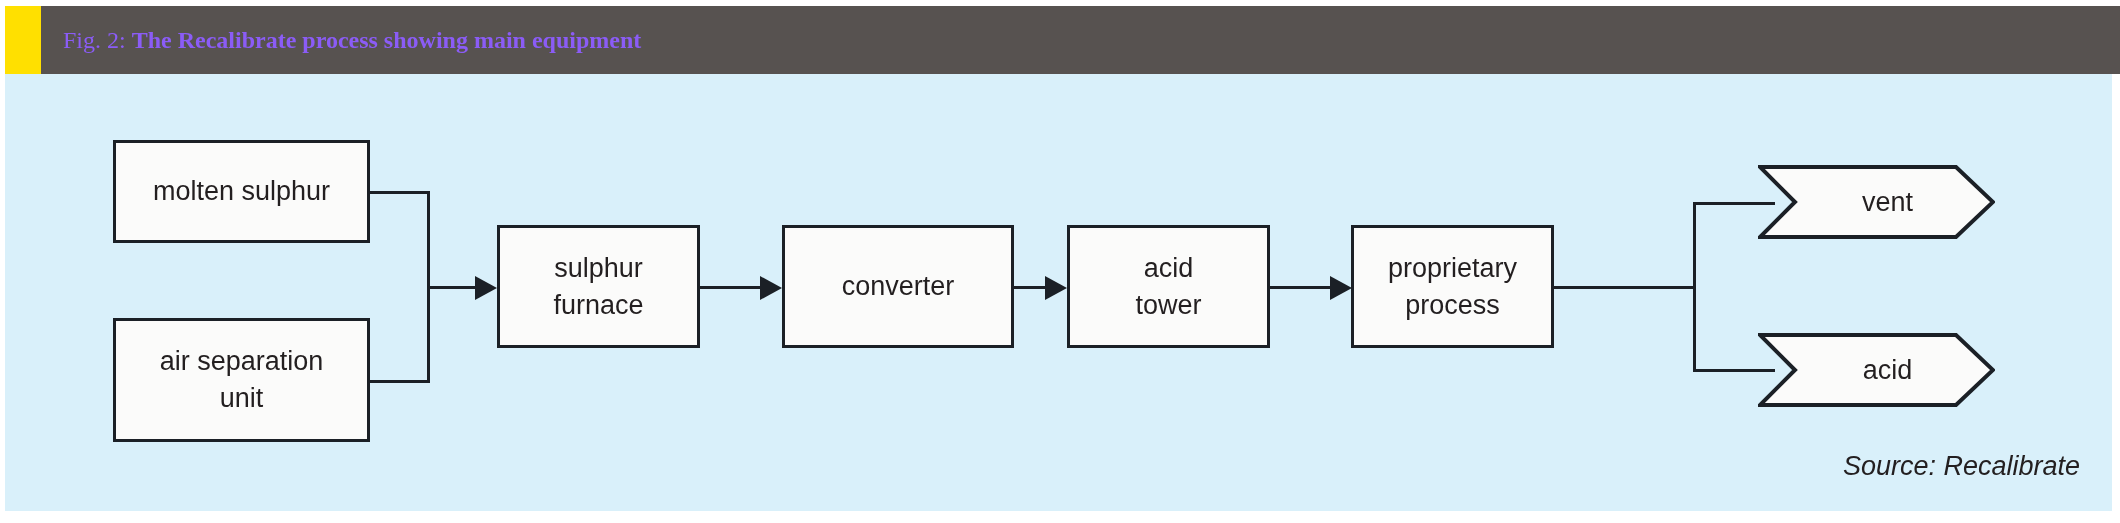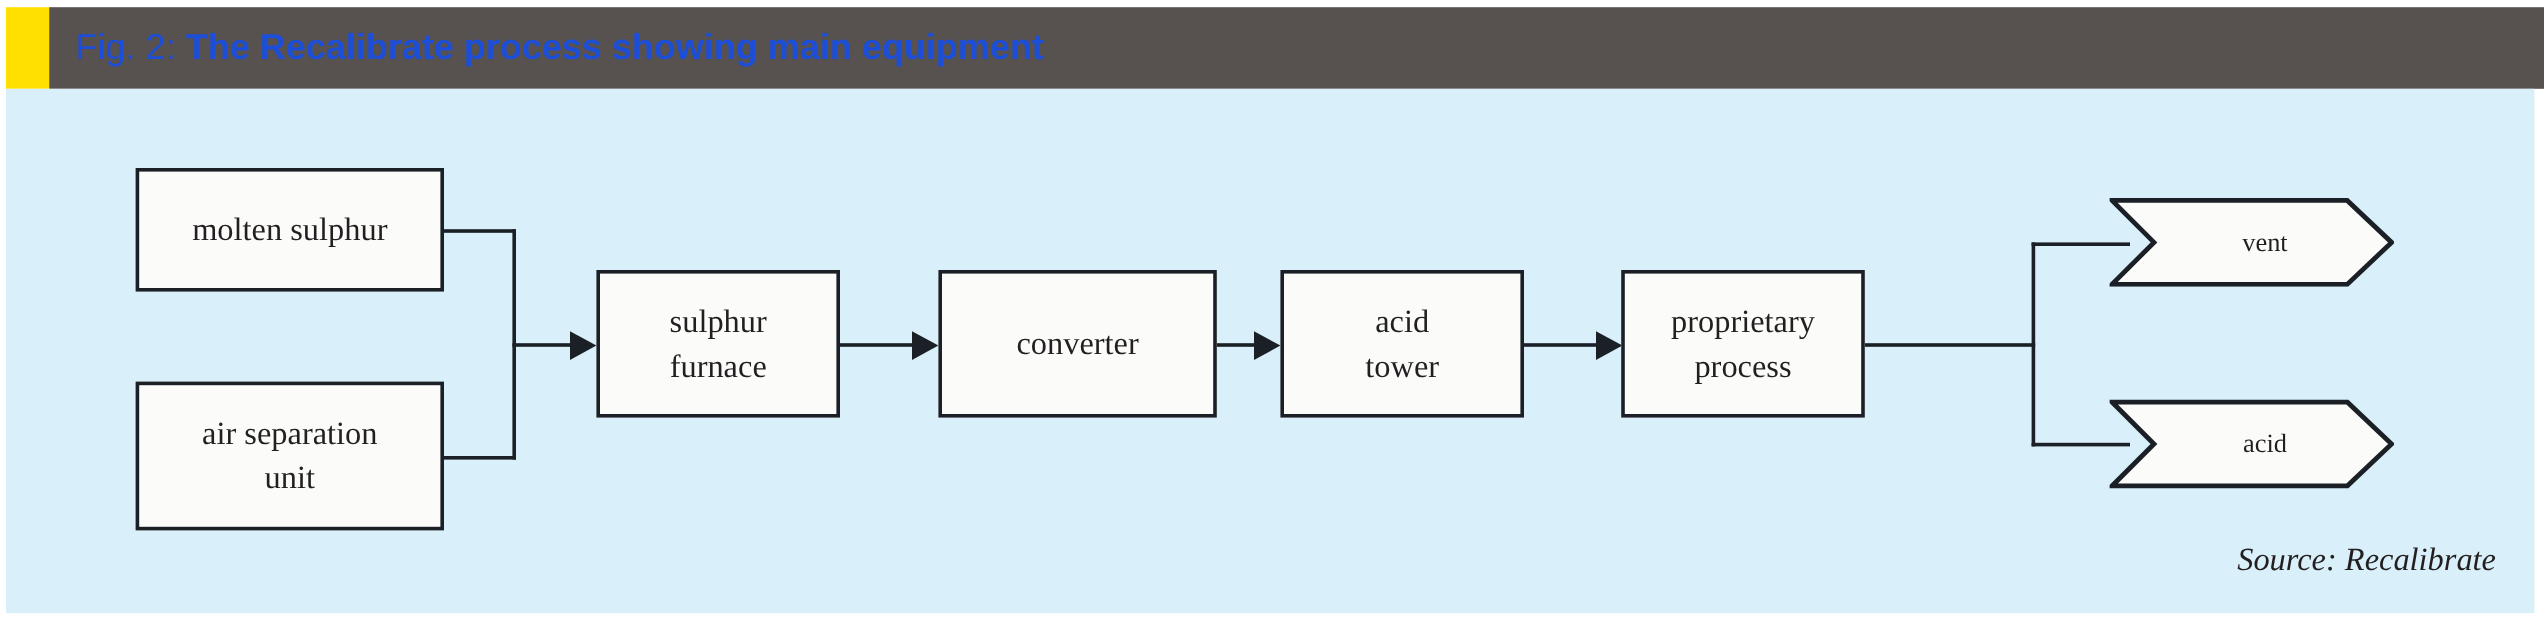--- a/index.html
+++ b/index.html
@@ -38,41 +38,41 @@
     top: 0;
     right: 0;
     height: 68px;
     background: #575250;
   }
   #header-text {
     position: absolute;
     left: 58px;
     top: 50%;
     transform: translateY(-50%);
-    color: #1d4ed8;
-    font-size: 30px;
+    color: #8b5cf6;
+    font-size: 24px;
     line-height: 34px;
     white-space: nowrap;
+    font-family: Liberation Serif, serif;
   }
   #header-text .fig-label {
     font-weight: 400;
   }
   #header-text .fig-title {
     font-weight: bold;
   }
 
   
   #panel {
     position: absolute;
     left: 5px;
     top: 74px;
     width: 2107px;
     height: 437px;
     background: #d9f0fa;
-    font-family: Liberation Serif, serif;
   }
 
   #canvas {
     position: absolute;
     left: 0;
     top: 0;
     width: 2107px;
     height: 437px;
   }
 
@@ -102,21 +102,21 @@
   .chevron .chev-label {
     position: absolute;
     left: 0;
     top: 0;
     width: 100%;
     height: 100%;
     display: flex;
     align-items: center;
     justify-content: center;
     color: #231f20;
-    font-size: 22px;
+    font-size: 27px;
     padding-left: 22px;
     box-sizing: border-box;
   }
 
   
   .conn {
     position: absolute;
     background: #1b2026;
   }
   .conn-h { height: 3px; }

